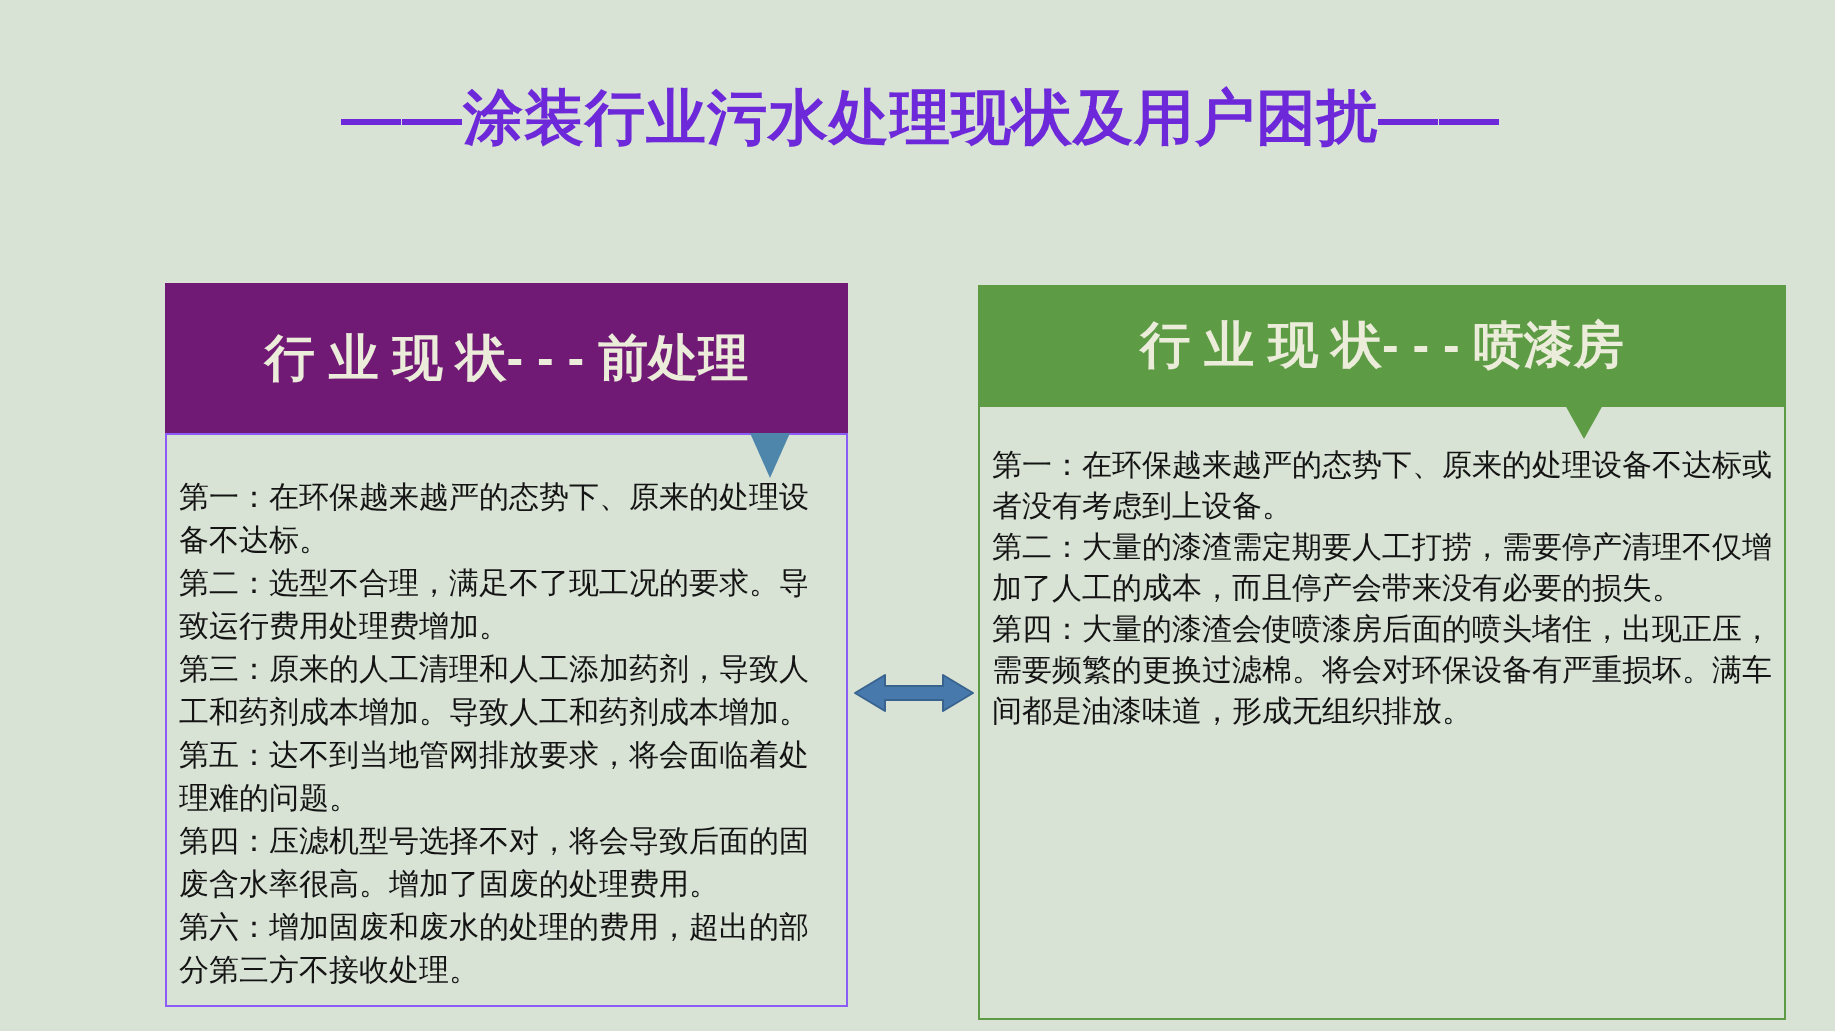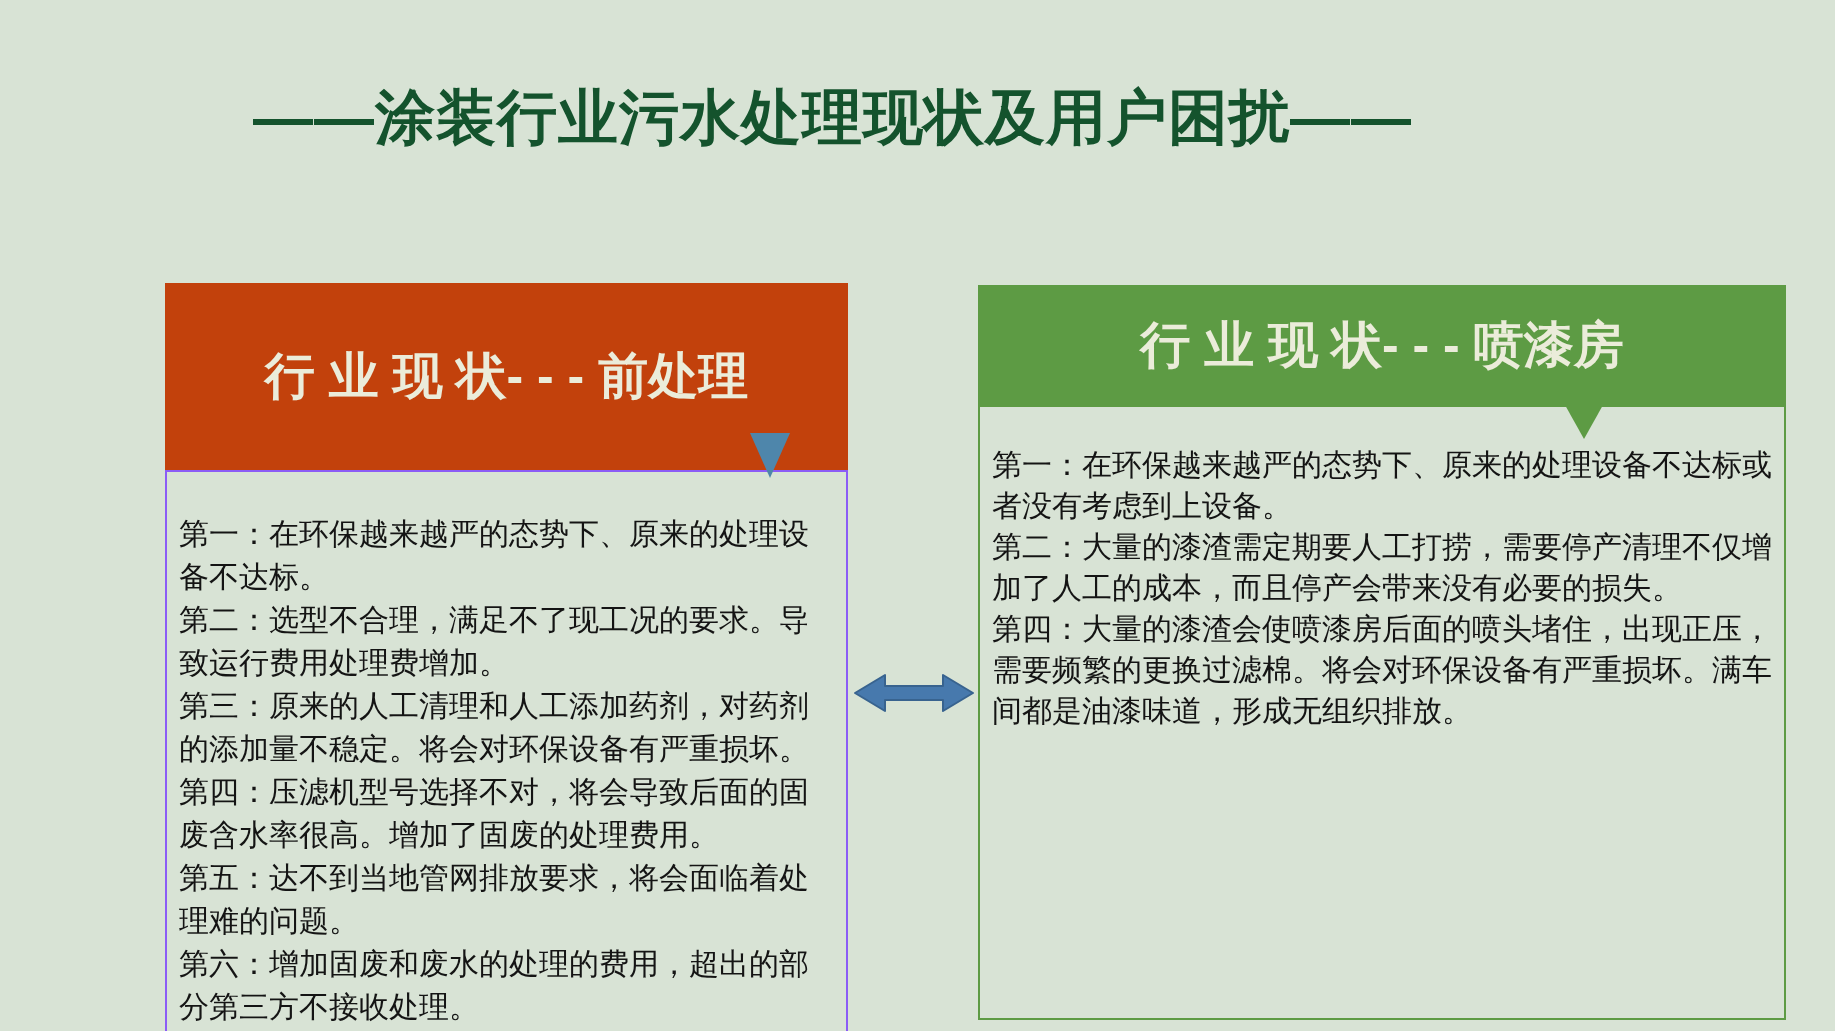--- a/index.html
+++ b/index.html
@@ -6,34 +6,34 @@
   .slide{
     position:relative;
     width:1835px;height:1031px;
     background:#d8e3d5;
     font-family:"Liberation Sans","DejaVu Sans",sans-serif;
     overflow:hidden;
   }
   .title{
     position:absolute;
     left:165px;top:78px;width:1335px;
-    text-align:center;
-    font-size:60px;font-weight:700;color:#14532d;
+    text-align:right;
+    font-size:60px;font-weight:700;color:#6d28d9;
     letter-spacing:1px;
     white-space:nowrap;
   }
   .panel{position:absolute;}
   .panel-left{left:165px;top:283px;width:683px;}
   .panel-right{left:978px;top:285px;width:808px;}
   .panel-header{
     display:flex;align-items:center;justify-content:center;
     font-weight:700;font-size:50px;color:#ebecda;
     white-space:nowrap;
   }
-  .panel-left .panel-header{height:187px;background:#c2410c;}
+  .panel-left .panel-header{height:150px;background:#701a75;}
   .panel-right .panel-header{height:120px;background:#5d9b44;}
   .panel-body{
     position:relative;
     box-sizing:border-box;
     color:#141414;
     font-size:30px;
     padding:40px 12px 0 12px;
   }
   .panel-left .panel-body{
     height:574px;
@@ -75,23 +75,23 @@
 <div class="slide">
 
   <div class="title">——涂装行业污水处理现状及用户困扰——</div>
 
   <div class="panel panel-left">
     <div class="panel-header">行 业 现 状- - -  前处理</div>
     <div class="callout-tail tail-left"></div>
     <div class="panel-body">
         <p>第一：在环保越来越严的态势下、原来的处理设备不达标。</p>
         <p>第二：选型不合理，满足不了现工况的要求。导致运行费用处理费增加。</p>
-        <p>第三：原来的人工清理和人工添加药剂，对药剂的添加量不稳定。将会对环保设备有严重损坏。</p>
+        <p>第三：原来的人工清理和人工添加药剂，导致人工和药剂成本增加。导致人工和药剂成本增加。</p>
+        <p>第五：达不到当地管网排放要求，将会面临着处理难的问题。</p>
         <p>第四：压滤机型号选择不对，将会导致后面的固废含水率很高。增加了固废的处理费用。</p>
-        <p>第五：达不到当地管网排放要求，将会面临着处理难的问题。</p>
         <p>第六：增加固废和废水的处理的费用，超出的部分第三方不接收处理。</p>
       </div>
   </div>
 
   <svg class="double-arrow" width="122" height="42" viewBox="0 0 122 42">
     <polygon points="2,21 32,3 32,14 90,14 90,3 120,21 90,39 90,28 32,28 32,39" fill="#4779ad" stroke="#38638f" stroke-width="2" stroke-linejoin="round"></polygon>
   </svg>
 
   <div class="panel panel-right">
     <div class="panel-header">行 业 现 状- - -  喷漆房</div>

